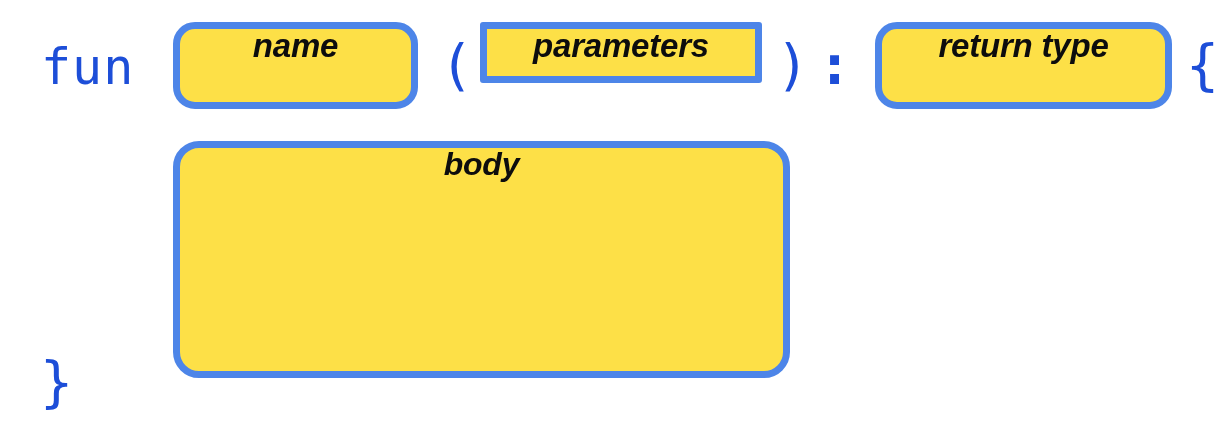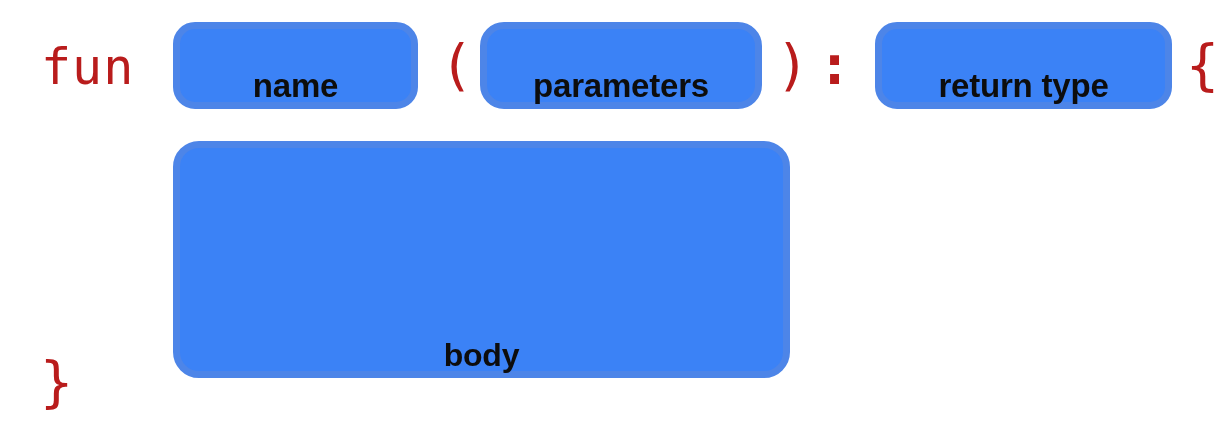--- a/index.html
+++ b/index.html
@@ -17,21 +17,21 @@
     overflow: hidden;
     font-family: "Liberation Sans", sans-serif;
     -webkit-font-smoothing: antialiased;
   }
 
   
   .mono {
     position: absolute;
     font-family: "DejaVu Sans Mono", "Liberation Mono", monospace;
     font-weight: 400;
-    color: #b91c1c;
+    color: #1d4ed8;
     white-space: pre;
     line-height: 1;
     user-select: none;
   }
 
   #keyword-fun {
     left: 41px;
     top: 42px;
     font-size: 50px;
     letter-spacing: 1px;
@@ -65,27 +65,28 @@
   #brace-close {
     left: 40px;
     top: 355px;
     font-size: 55px;
   }
 
   
   .slot {
     position: absolute;
     box-sizing: border-box;
-    background: #3b82f6;
+    background: #fde047;
     border-style: solid;
     border-color: #4d85e8;
     border-width: 7px;
     display: flex;
-    align-items: flex-end;
+    align-items: flex-start;
     justify-content: center;
+    font-style: italic;
   }
 
   .slot-label {
     font-family: "Liberation Sans", sans-serif;
     font-weight: 700;
     color: #0d0d0d;
     font-size: 33px;
     letter-spacing: -0.2px;
     line-height: 1;
     white-space: nowrap;
@@ -97,22 +98,22 @@
     top: 22px;
     width: 245px;
     height: 87px;
     border-radius: 22px;
   }
 
   #slot-parameters {
     left: 480px;
     top: 22px;
     width: 282px;
-    height: 87px;
-    border-radius: 24px;
+    height: 61px;
+    border-radius: 3px;
   }
 
   #slot-return-type {
     left: 875px;
     top: 22px;
     width: 297px;
     height: 87px;
     border-radius: 22px;
   }
 

